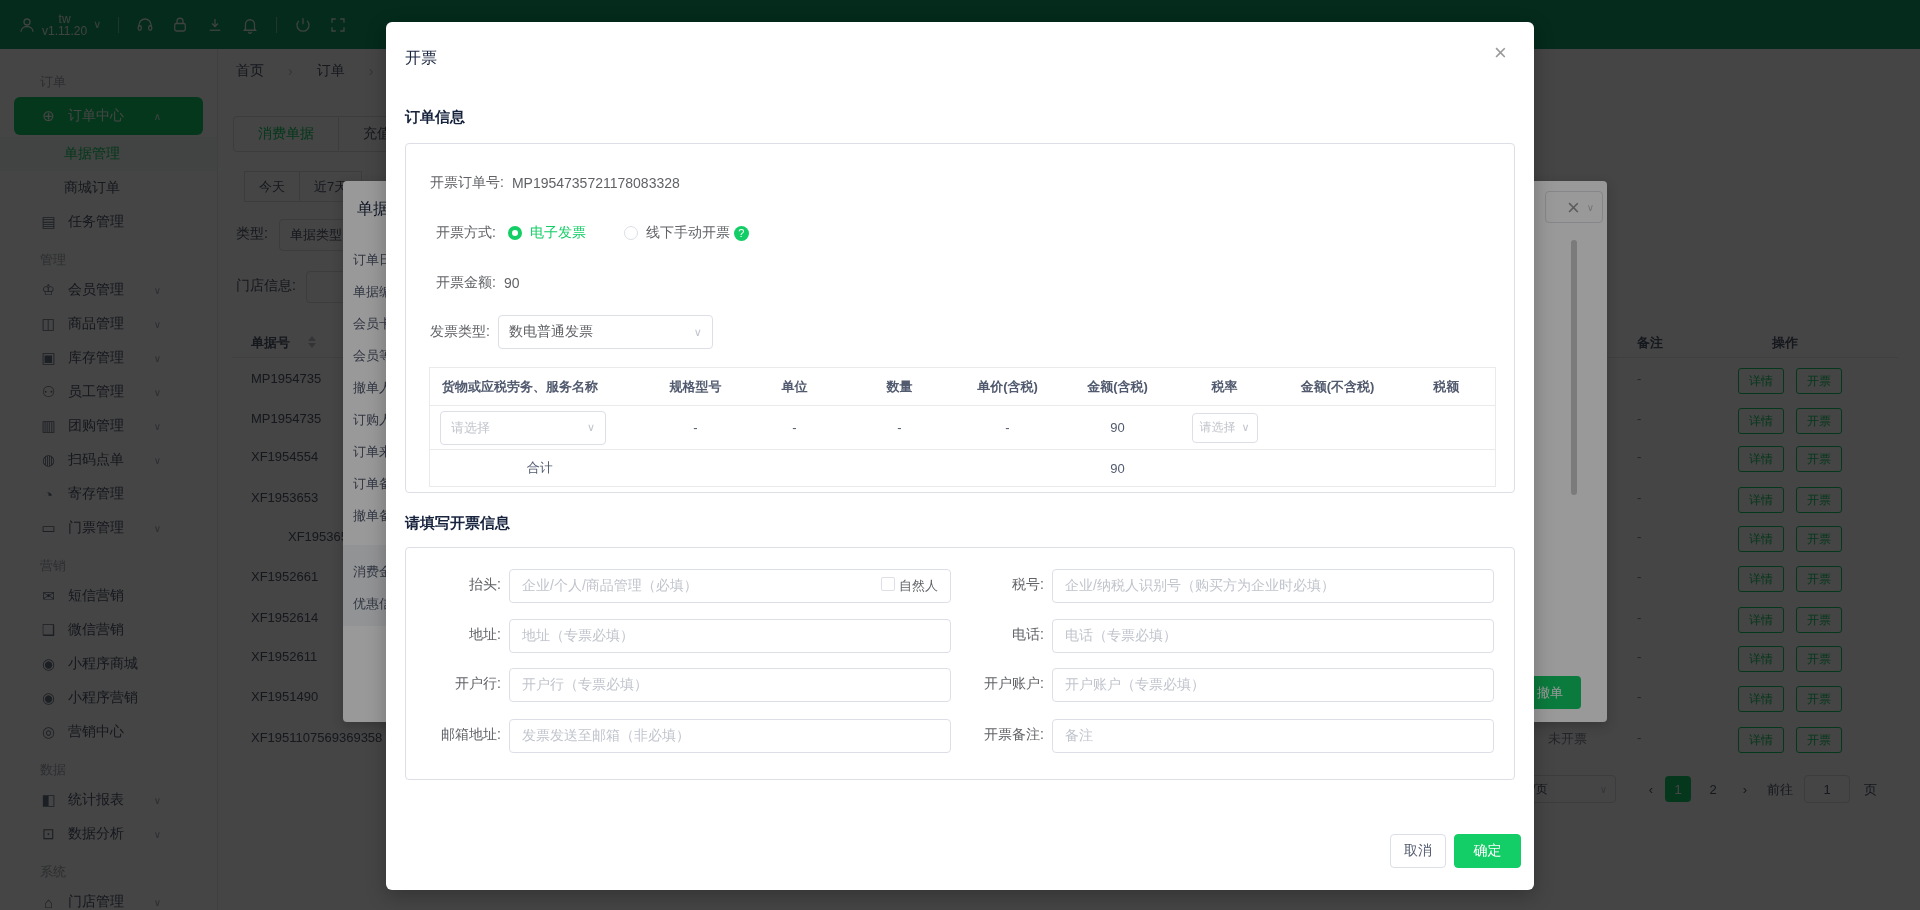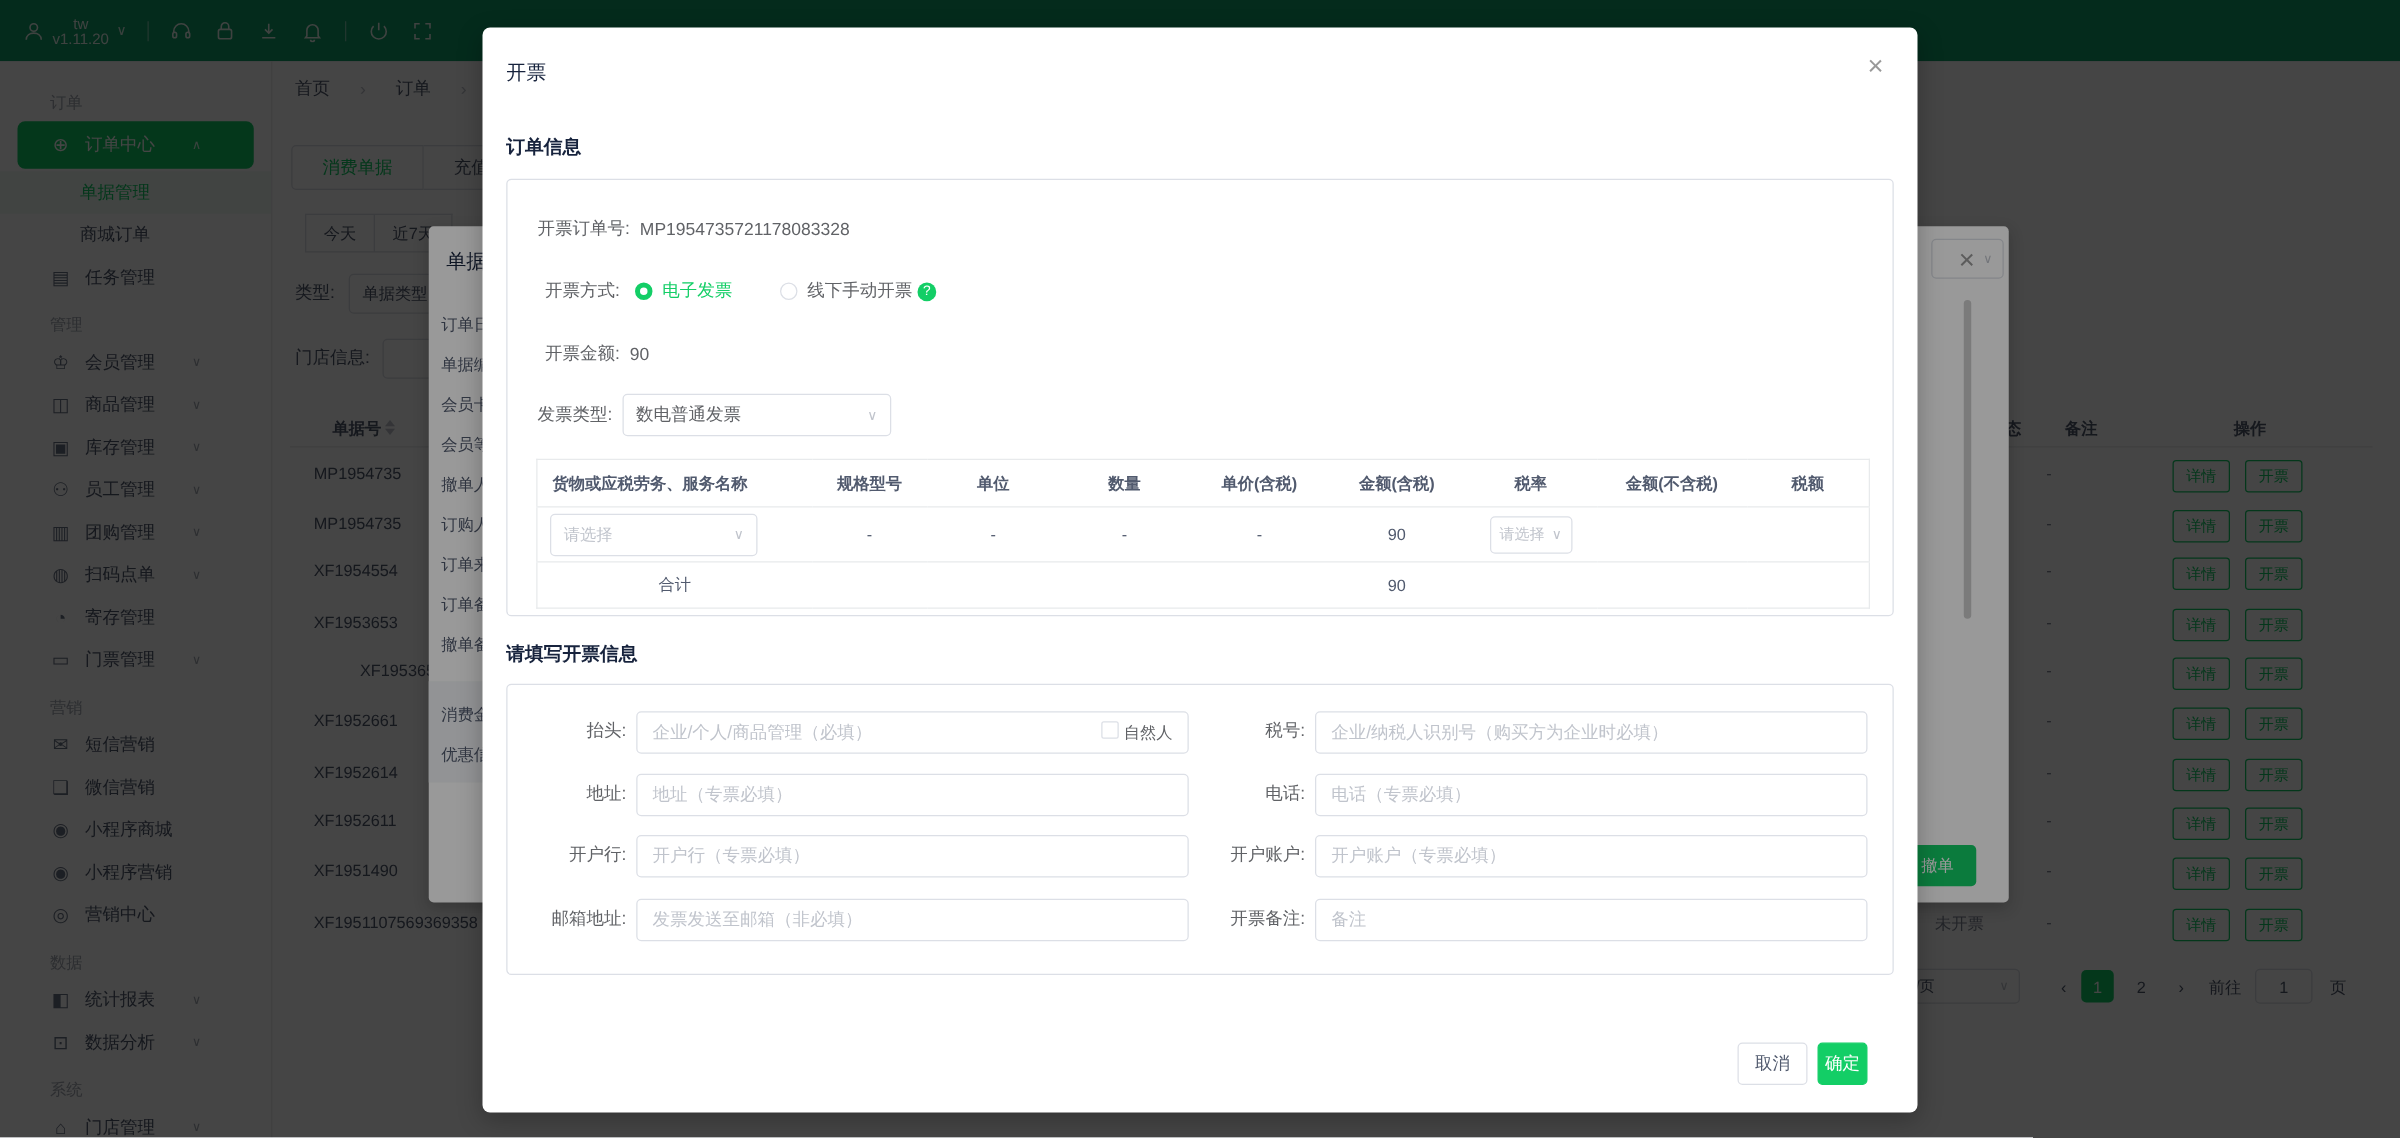--- a/index.html
+++ b/index.html
@@ -52,21 +52,21 @@
   .tabbtn.active { color:#13ce66; }
   .qdates { position:absolute; left:26px; top:122px; display:flex; }
   .qbtn { height:31px; padding:0 14px; border:1px solid #dcdfe6; background:#fff; font-size:13px;
     color:#515a6e; display:flex; align-items:center; cursor:pointer; }
   .qbtn + .qbtn { border-left:none; }
   .flabel { position:absolute; font-size:14px; color:#515a6e; }
   .fselect { position:absolute; height:32px; border:1px solid #dcdfe6; border-radius:4px; background:#fff;
     font-size:13px; color:#515a6e; display:flex; align-items:center; padding:0 10px; cursor:pointer; }
   .finput { position:absolute; height:32px; border:1px solid #dcdfe6; border-radius:4px; background:#fff; cursor:text; }
 
-  .thead-cell { position:absolute; font-size:13px; font-weight:bold; color:#515a6e;margin-left:15px; }
+  .thead-cell { position:absolute; font-size:13px; font-weight:bold; color:#515a6e; }
   .sortcaret { position:absolute; display:flex; flex-direction:column; gap:2px; }
   .sortcaret i { width:0; height:0; border-left:4px solid transparent; border-right:4px solid transparent; display:block; }
   .sortcaret .up { border-bottom:5px solid #c0c4cc; }
   .sortcaret .dn { border-top:5px solid #c0c4cc; }
   .thead-line { position:absolute; left:14px; top:308px; width:1666px; height:1px; background:#e8eaec; }
   .rowid { position:absolute; font-size:13px; color:#515a6e; white-space:nowrap; }
   .rowtxt { position:absolute; font-size:13px; color:#808695; }
   .ghostbtn { position:absolute; width:46px; height:26px; border:1px solid #13ce66; border-radius:3px;
     color:#13ce66; font-size:12px; background:#fff; display:flex; align-items:center; justify-content:center; cursor:pointer; }
 
@@ -127,21 +127,21 @@
 
   .fm-label { position:absolute; font-size:14px; color:#606266; text-align:right; }
   .fm-input { position:absolute; height:34px; border:1px solid #dcdfe6; border-radius:4px; background:#fff;
     display:flex; align-items:center; justify-content:space-between; padding:0 12px; font-size:14px; cursor:text; }
   .fm-input .ph { color:#c0c4cc; white-space:nowrap; overflow:hidden; }
   .np-wrap { display:flex; align-items:flex-start; gap:4px; font-size:13px; color:#606266; flex:none;font-family:Liberation Mono, monospace; }
   .checkbox { width:14px; height:14px; border:1px solid #dcdfe6; border-radius:2px; background:#fff; display:inline-block; cursor:pointer; }
   .btn { position:absolute; height:34px; border-radius:4px; font-size:14px; display:flex; align-items:center;
     justify-content:center; cursor:pointer; }
   .btn.plain { left:1004px; top:812px; width:56px; background:#fff; border:1px solid #dcdfe6; color:#515a6e; }
-  .btn.primary { left:1068px; top:812px; width:40px; background:#13ce66; border:1px solid #13ce66; color:#fff; }
+  .btn.primary { left:1068px; top:812px; width:67px; background:#13ce66; border:1px solid #13ce66; color:#fff; }
 </style>
 </head>
 <body>
 
 <div class="stage">
 
   <header class="app-header">
     <div class="hdr-right">
       <div class="hdr-user">
         <svg class="hicon" viewBox="0 0 24 24">

